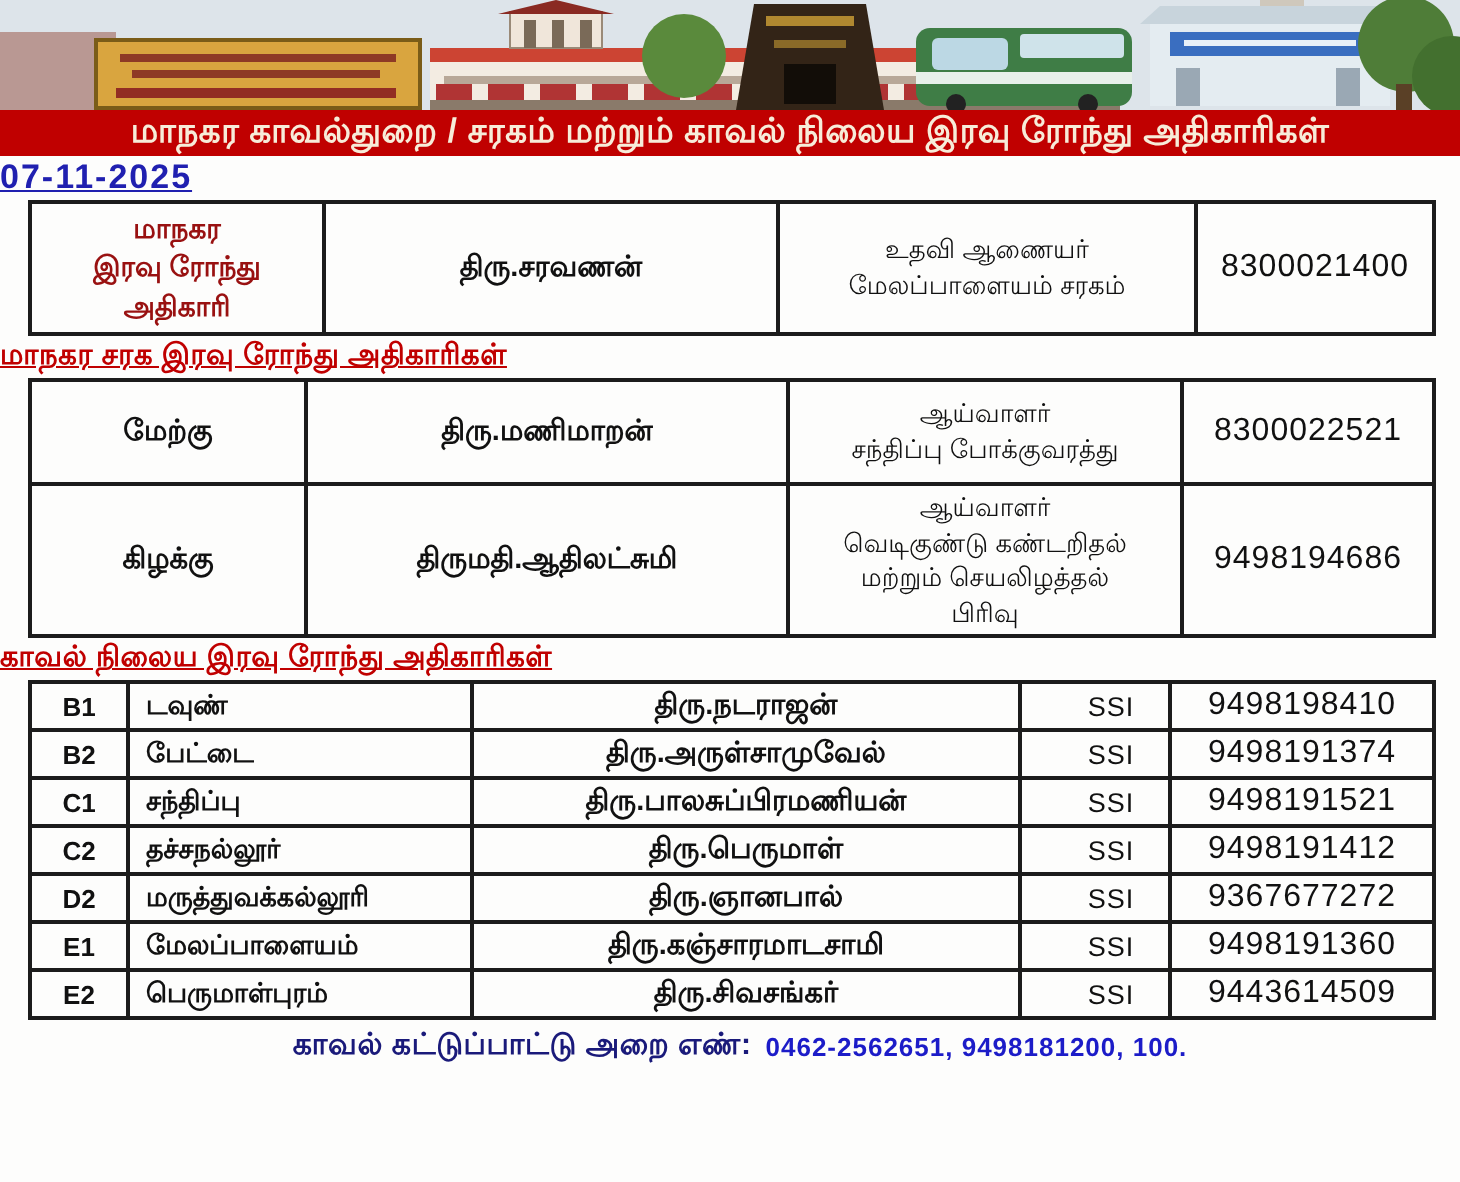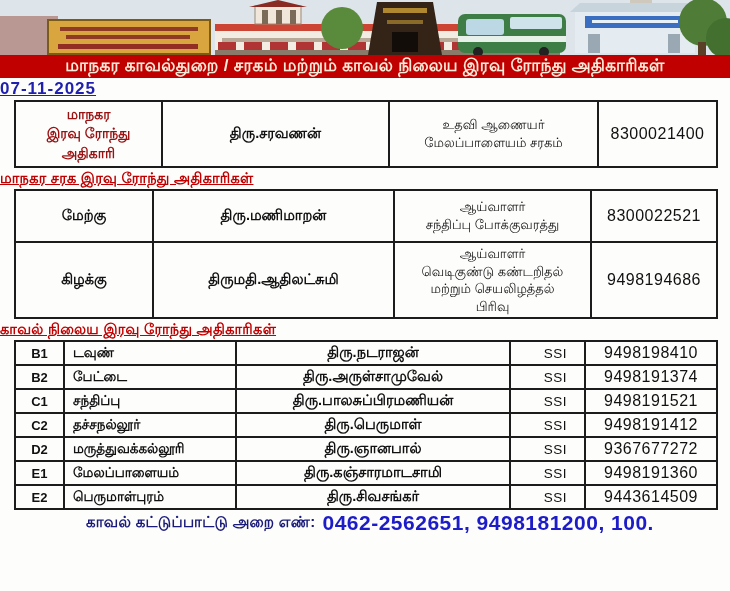--- a/index.html
+++ b/index.html
@@ -51,21 +51,21 @@
   .t2 .r2 td{height:68px;}
   .t3 td{height:17px;}
   .code-cell{font-weight:bold;font-size:13px;text-align:center;}
   .station-cell{font-weight:bold;font-size:13.5px;text-align:left;padding-left:8px;}
   .rank-cell{font-size:13.5px;text-align:center;letter-spacing:.5px;padding-left:20px;}
   .footer{
     height:26px;display:flex;align-items:center;justify-content:center;gap:7px;
     font-weight:bold;
   }
   .footer .flabel{color:var(--footer-navy);font-size:15px;letter-spacing:.3px;margin-left:10px;}
-  .footer .fnums{color:var(--footer-blue);font-size:21px;letter-spacing:.5px;}
+  .footer .fnums{color:var(--footer-blue);font-size:13px;letter-spacing:.5px;}
 </style>
 </head>
 <body>
 
 <svg class="collage" viewBox="0 0 730 55" xmlns="http://www.w3.org/2000/svg" aria-hidden="true">
   <rect width="730" height="55" fill="#dde4ea"></rect>
   <rect x="0" y="16" width="58" height="39" fill="#9a5a4a" opacity="0.55"></rect>
 
   <g>
     <rect x="48" y="20" width="162" height="34" fill="#d9a53f" stroke="#7a5c18" stroke-width="2"></rect>

